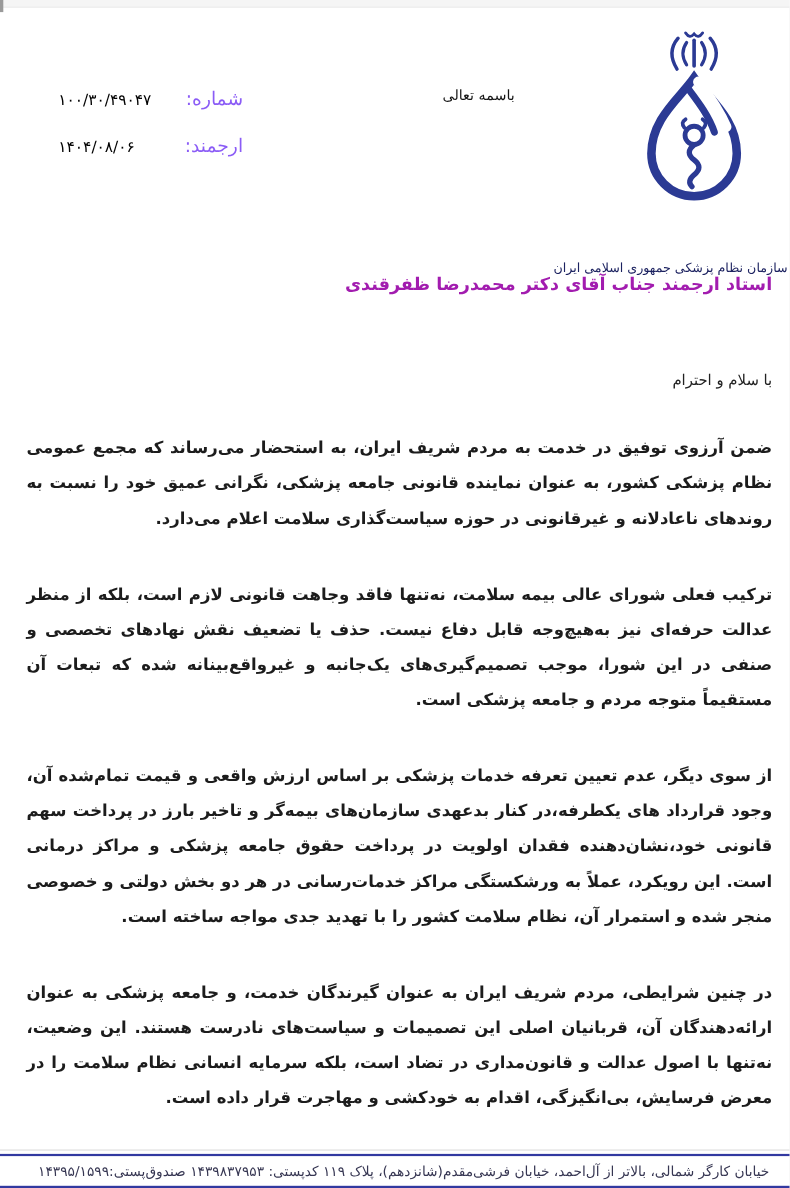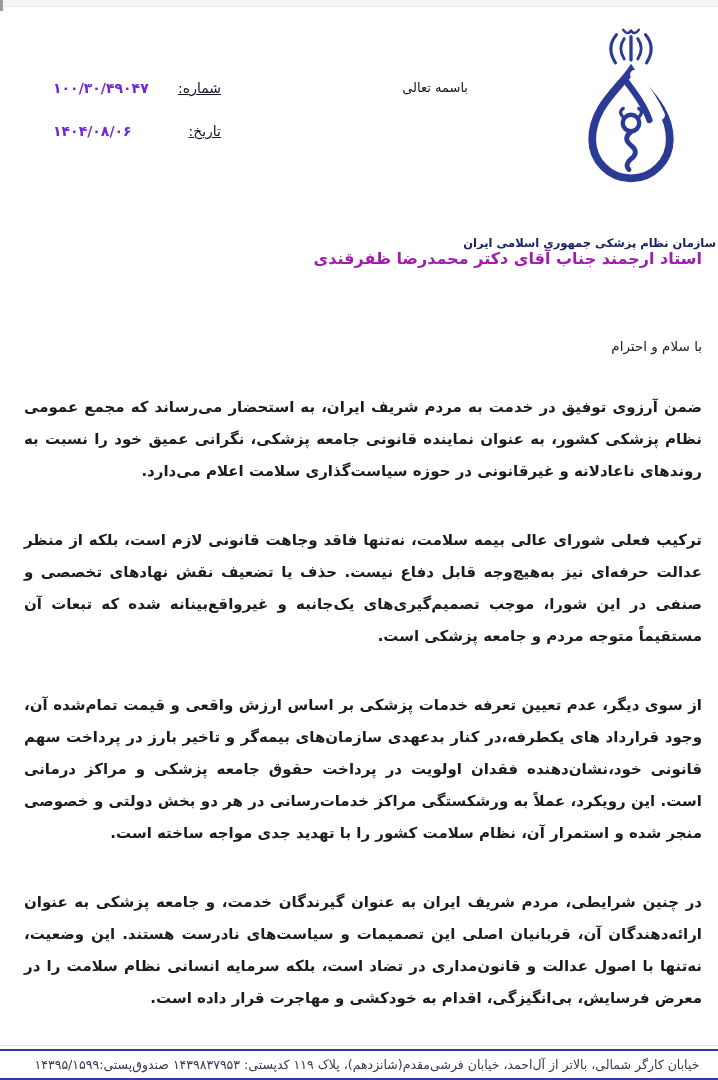--- a/index.html
+++ b/index.html
@@ -13,29 +13,29 @@
     color:#1c1c1c;
   }
   
   .scan-strip{position:absolute;top:0;left:0;right:0;height:6px;background:#f5f5f5;border-bottom:1px solid #ececec;}
   .corner-mark{position:absolute;top:0;left:0;width:3px;height:11px;background:#9a9a9a;}
 
   
   .logo{position:absolute;top:26px;right:2px;width:170px;text-align:center;}
   .logo svg{display:block;margin:0 auto 2px auto;}
   .logo-caption{
-    font-size:11.5px;font-weight:bold;color:#1c2260;
+    font-size:11.5px;font-weight:normal;color:#1c2260;
     white-space:nowrap;letter-spacing:-0.3px;direction:rtl;margin-top:47px;
   }
   .besmellah{position:absolute;top:80px;right:250px;font-size:13px;color:#151515;direction:rtl;}
 
   .ref-block{position:absolute;top:80px;left:53px;width:168px;direction:rtl;}
   .ref-row{display:flex;justify-content:space-between;align-items:baseline;height:20px;margin-bottom:23px;}
-  .ref-label{font-size:14px;color:#0f172a;text-decoration:underline;}
-  .ref-value{font-size:14px;font-weight:bold;color:#6d28d9;direction:ltr;letter-spacing:0.5px;}
+  .ref-label{font-size:17px;color:#8b5cf6;}
+  .ref-value{font-size:14px;font-weight:normal;color:#000000;direction:ltr;letter-spacing:0.5px;}
 
   
   .recipient{
     position:absolute;top:240px;right:16px;left:8px;
     direction:rtl;text-align:right;
     font-weight:bold;font-size:16px;line-height:37px;color:#a21caf;
   }
   .greeting{position:absolute;top:338px;right:16px;direction:rtl;font-size:13.5px;color:#222;}
 
   
@@ -96,21 +96,21 @@
   </div>
 
   <div class="besmellah">باسمه تعالی</div>
 
   <div class="ref-block">
     <div class="ref-row">
       <span class="ref-label">شماره:</span>
       <span class="ref-value">۱۰۰/۳۰/۴۹۰۴۷</span>
     </div>
     <div class="ref-row">
-      <span class="ref-label">تاریخ:</span>
+      <span class="ref-label">ارجمند:</span>
       <span class="ref-value">۱۴۰۴/۰۸/۰۶</span>
     </div>
   </div>
 
   <div class="recipient">
     <div>استاد ارجمند جناب آقای دکتر محمدرضا ظفرقندی</div>
   </div>
 
   <div class="greeting">با سلام و احترام</div>
 

